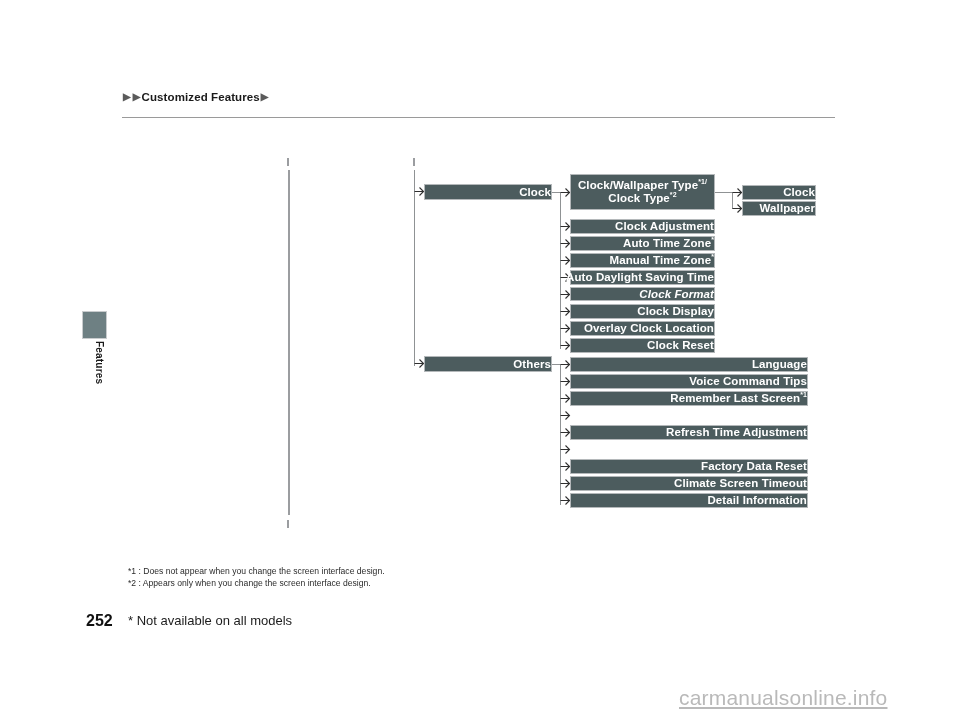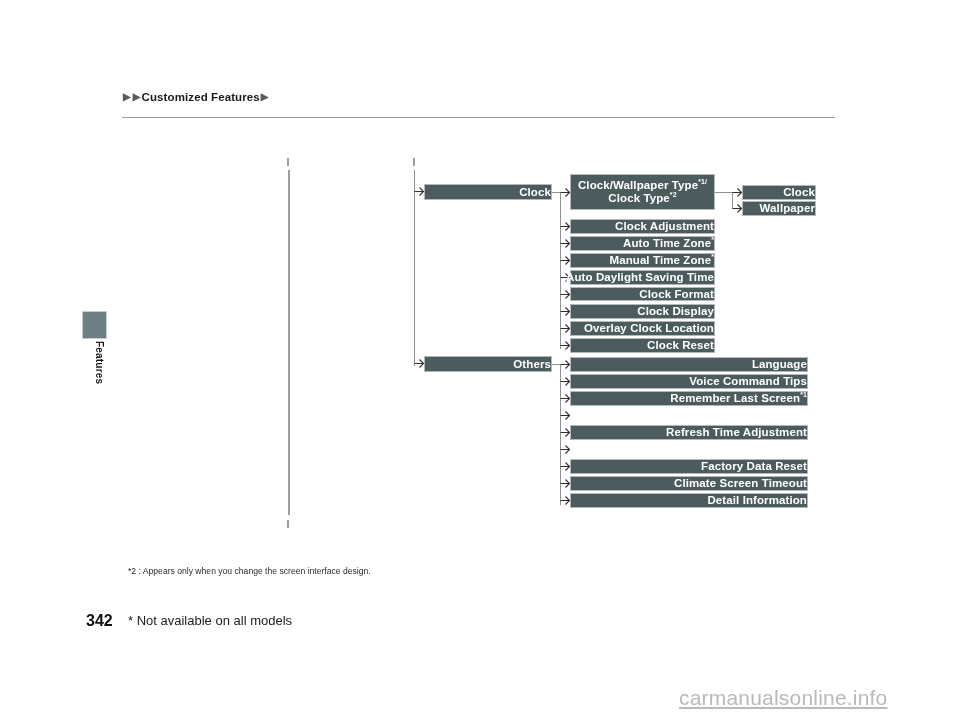--- a/index.html
+++ b/index.html
@@ -271,21 +271,21 @@
   </div>
   <div class="node" style="left:570px; top:270px; width:145px; height:15px;">
     <span>Auto Daylight Saving Time</span>
   </div>
 
   <div class="arrow" style="left:560px; top:289px;">
     <svg width="11" height="11" viewBox="0 0 11 11">
         <path d="M0.5 5.5 H9 M5.5 1.5 L9.5 5.5 L5.5 9.5" fill="none" stroke="#2f2f2f" stroke-width="1.1"></path>
       </svg>
   </div>
-  <div class="node" style="left:570px; top:287px; width:145px; height:14px;">
+  <div class="node" style="left:570px; top:287px; width:145px; height:14px;font-style:italic;">
     <span>Clock Format</span>
   </div>
 
   <div class="arrow" style="left:560px; top:306px;">
     <svg width="11" height="11" viewBox="0 0 11 11">
         <path d="M0.5 5.5 H9 M5.5 1.5 L9.5 5.5 L5.5 9.5" fill="none" stroke="#2f2f2f" stroke-width="1.1"></path>
       </svg>
   </div>
   <div class="node" style="left:570px; top:304px; width:145px; height:15px;">
     <span>Clock Display</span>
@@ -391,19 +391,20 @@
         <path d="M0.5 5.5 H9 M5.5 1.5 L9.5 5.5 L5.5 9.5" fill="none" stroke="#2f2f2f" stroke-width="1.1"></path>
       </svg>
   </div>
   <div class="node" style="left:570px; top:493px; width:238px; height:15px;">
     <span>Detail Information</span>
   </div>
 
 </div>
 
 <div id="footnotes">
+  <div>*1 : Does not appear when you change the screen interface design.</div>
   <div>*2 : Appears only when you change the screen interface design.</div>
 </div>
 
-<div id="page-number">342</div>
+<div id="page-number">252</div>
 <div id="page-note">* Not available on all models</div>
 
 <div id="watermark">carmanualsonline.info</div>
 
 </body></html>

